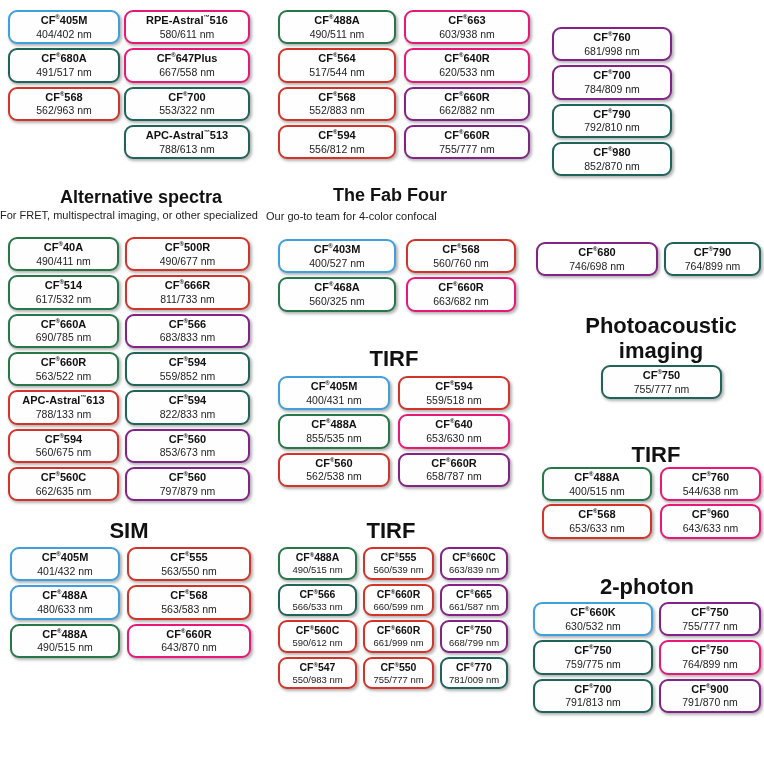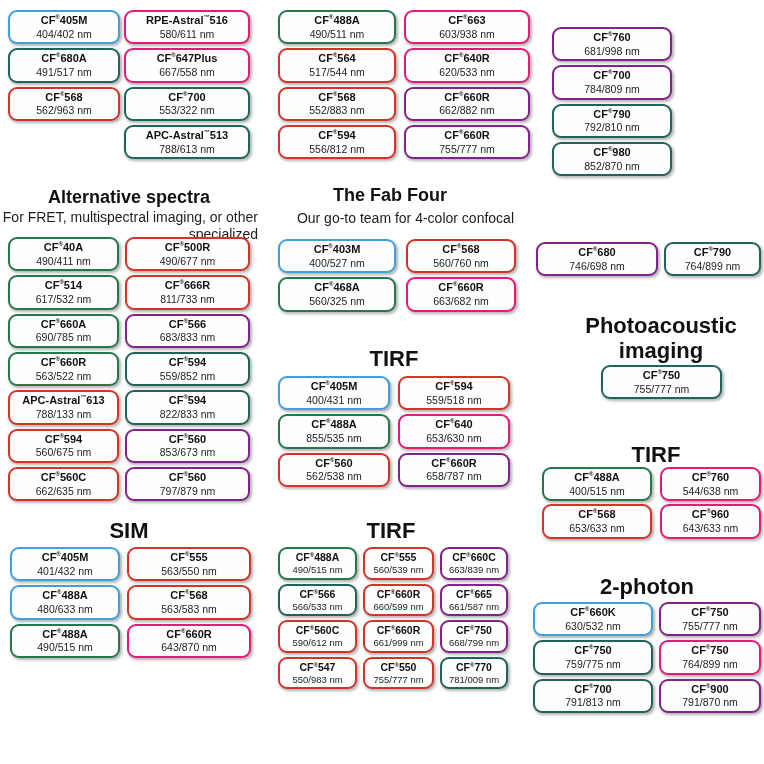--- a/index.html
+++ b/index.html
@@ -18,31 +18,31 @@
   .pname{font-weight:bold;font-size:11px;line-height:1.25;color:#111;white-space:nowrap;}
   .pname sup{font-size:6px;}
   .pval{font-size:10.5px;line-height:1.2;color:#1d1d1d;white-space:nowrap;}
   .small .pname{font-size:10.5px;}
   .small .pval{font-size:9.5px;}
   .sec-title{
     position:absolute;margin:0;text-align:center;font-weight:bold;
     font-size:22px;line-height:1.15;color:#111;
   }
   .sec-title.big{font-size:18px;}
-  .sec-sub{position:absolute;text-align:right;font-size:14px;line-height:1.2;color:#1d1d1d;}
+  .sec-sub{position:absolute;text-align:left;font-size:11px;line-height:1.2;color:#1d1d1d;}
 
   
   #tc1{left:8px;top:10px;width:112px;}
   #tc2{left:124px;top:10px;width:126px;}
   #tc3{left:278px;top:10px;width:118px;}
   #tc4{left:404px;top:10px;width:126px;}
   #tc5{left:552px;top:27px;width:120px;}
 
   
-  #alt-title{left:0;top:187px;width:258px;}
+  #alt-title{left:12px;top:187px;width:258px;}
   #alt-sub{left:0;top:209px;width:258px;}
   #alt-c1{left:8px;top:237px;width:111px;}
   #alt-c2{left:125px;top:237px;width:125px;}
 
   
   #fab-title{left:266px;top:185px;width:248px;}
   #fab-sub{left:266px;top:210px;width:248px;}
   #fab-grid{left:278px;top:239px;grid-template-columns:118px 110px;gap:4px 10px;}
 
   

